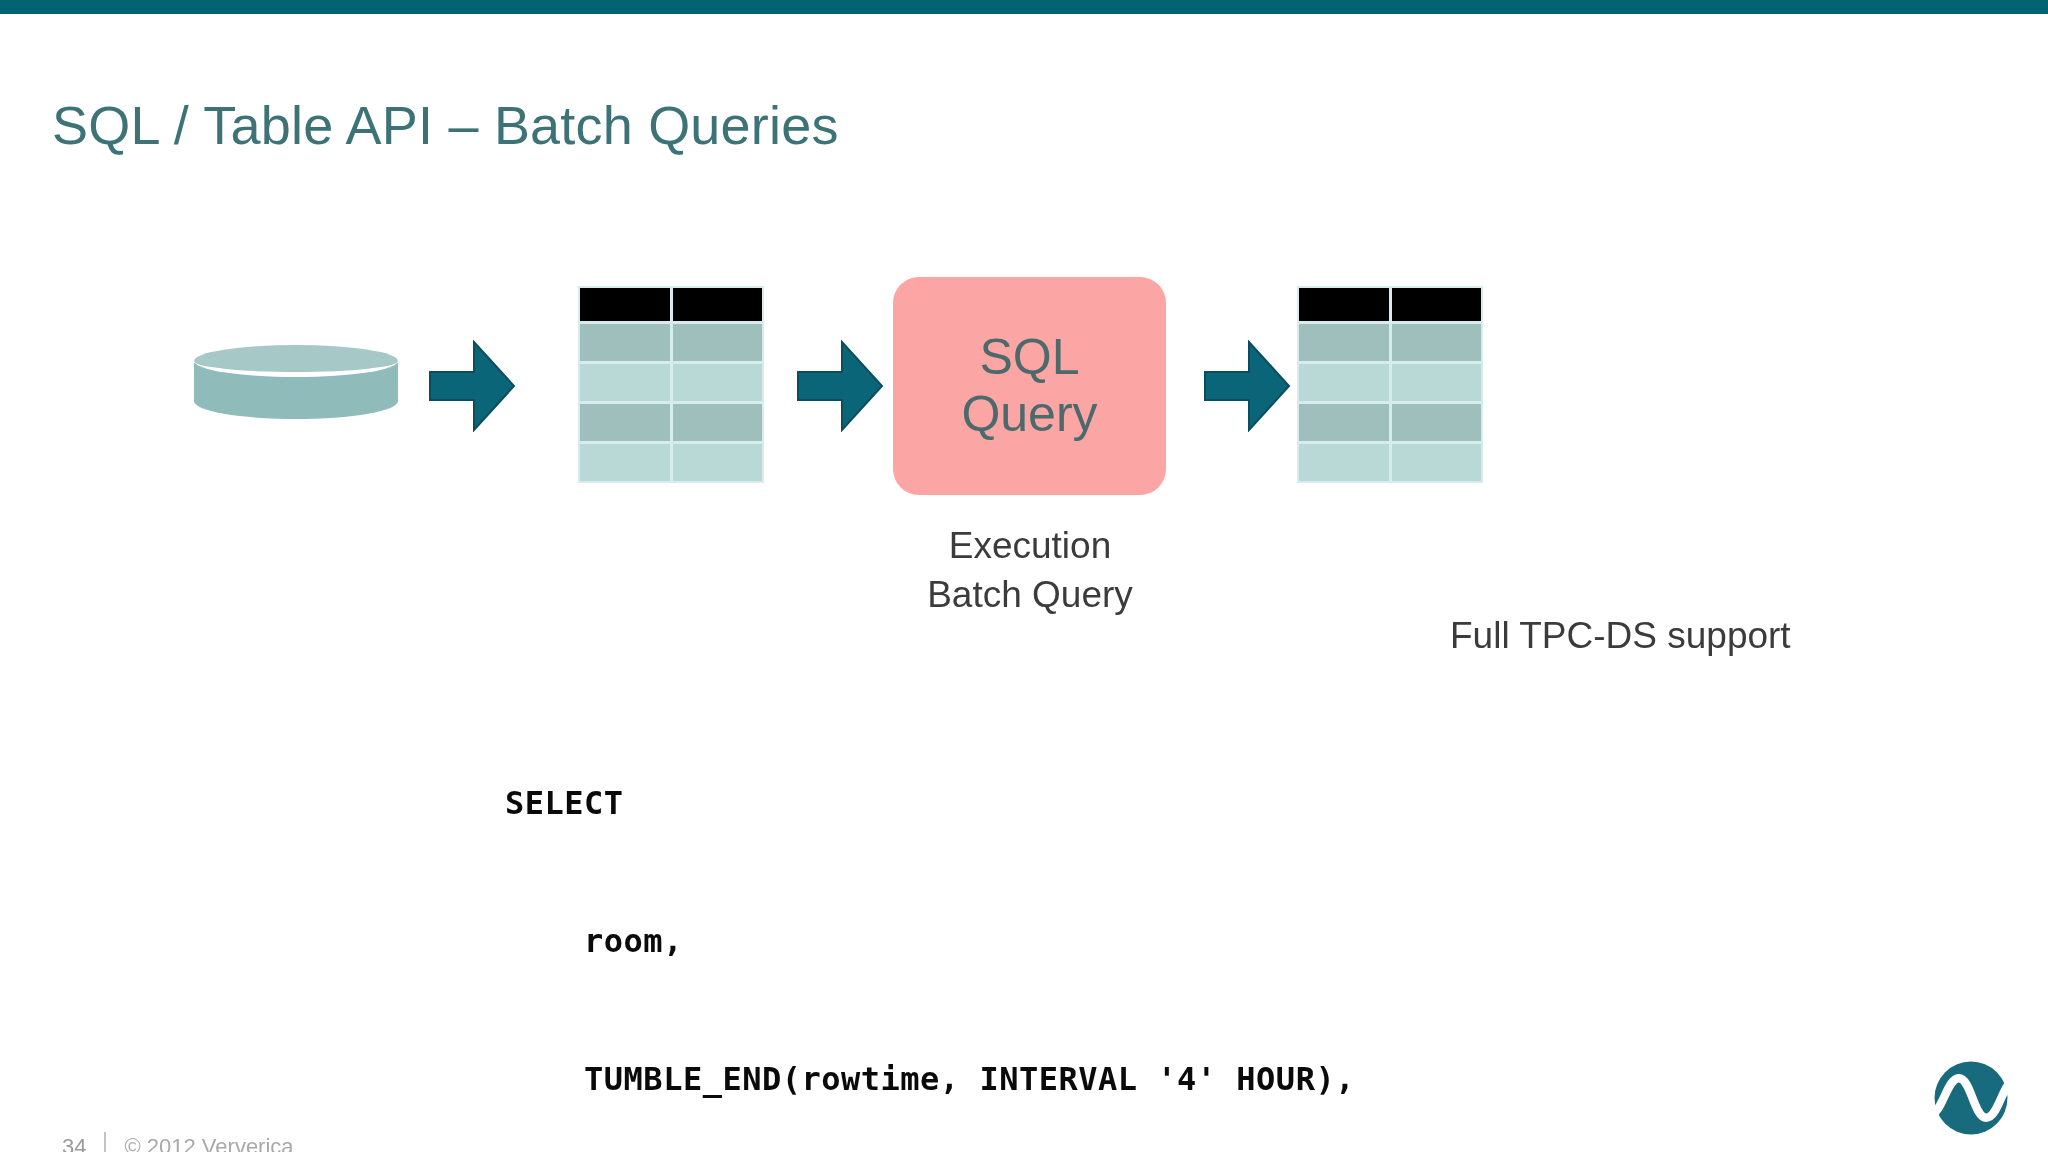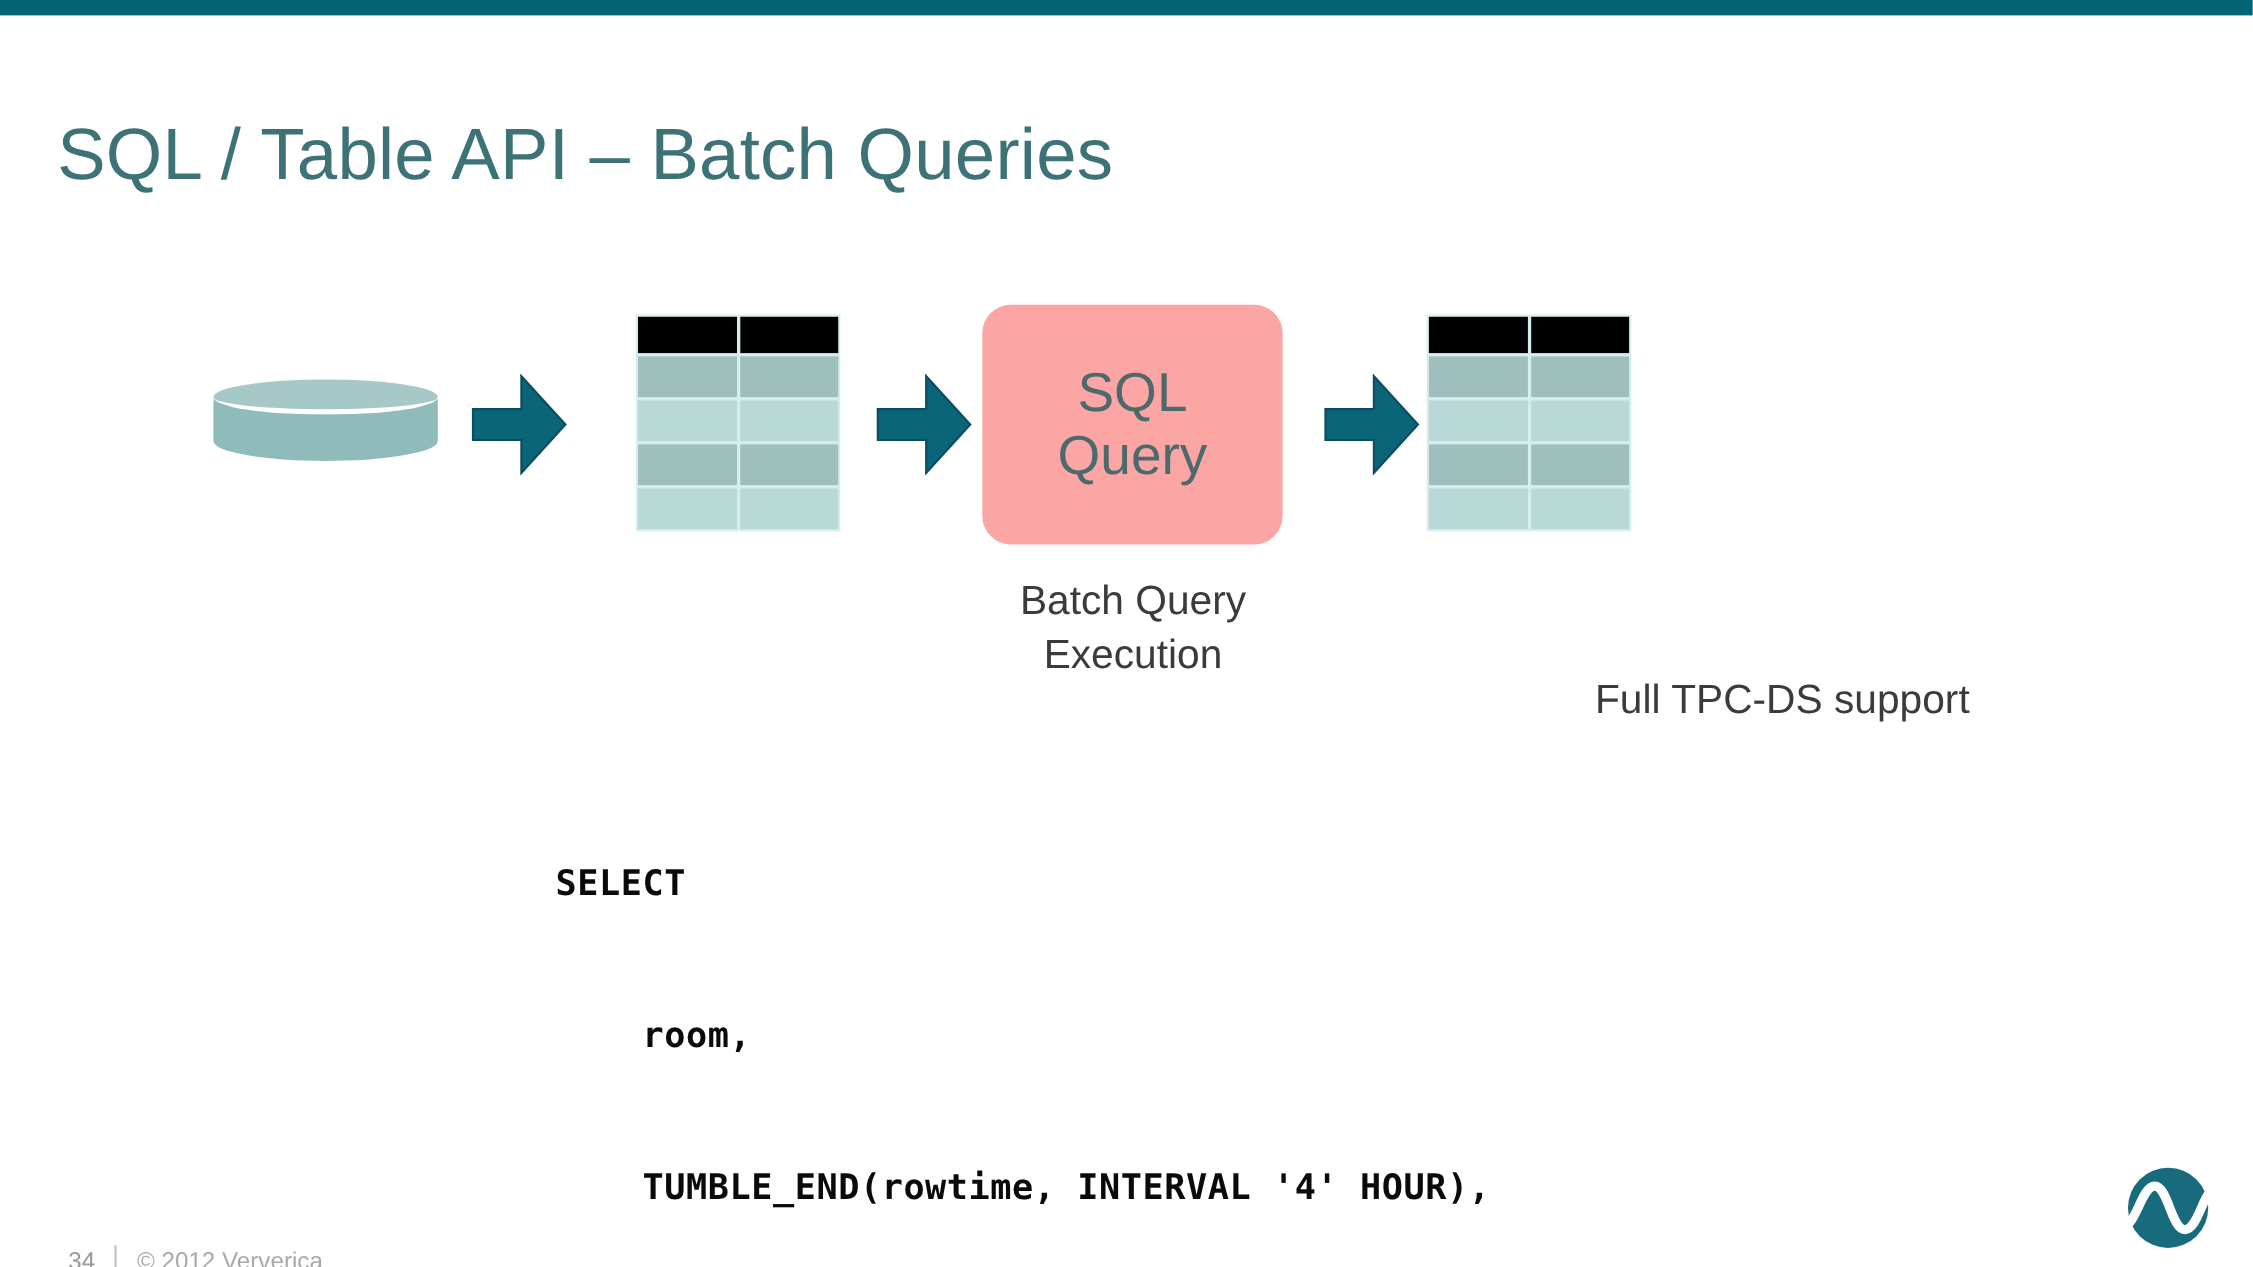--- a/index.html
+++ b/index.html
@@ -23,21 +23,21 @@
     width: 2048px;
     height: 14px;
     background: #046372;
   }
 
   
   .slide-title {
     position: absolute;
     left: 52px;
     top: 58px;
-    font-size: 66px;
+    font-size: 54px;
     font-weight: 400;
     letter-spacing: 0.2px;
     color: #3d7377;
     white-space: nowrap;
   }
 
   
   .stage {
     position: absolute;
     left: 0;
@@ -277,22 +277,22 @@
     </div>
     <div class="grid-row light">
       <div class="grid-cell"></div>
       <div class="grid-cell"></div>
     </div>
   </div>
 
 </div>
 
 <div class="caption">
+  <div>Execution</div>
   <div>Batch Query</div>
-  <div>Execution</div>
 </div>
 
 <div class="side-note">
   <div>Full TPC-DS support</div>
 </div>
 
 <div class="code-block">
   <span class="code-line">SELECT</span>
   <span class="code-line">    room,</span>
   <span class="code-line">    TUMBLE_END(rowtime, INTERVAL '4' HOUR),</span>

